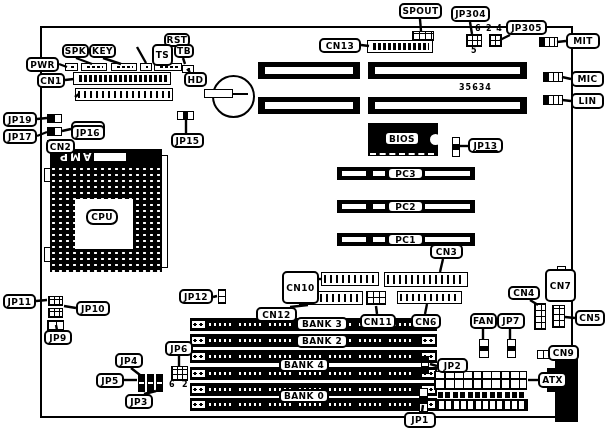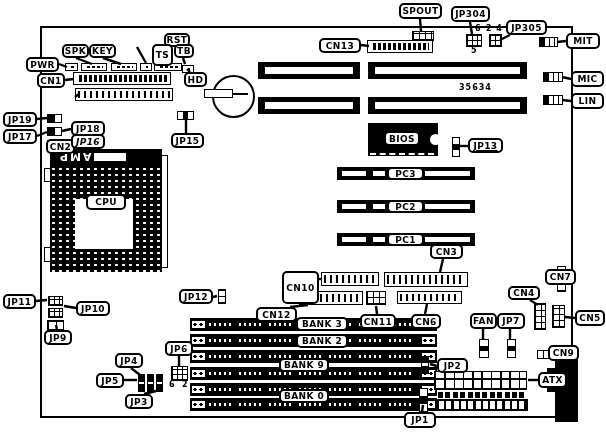--- a/index.html
+++ b/index.html
@@ -266,53 +266,53 @@
       <div class="callout" style="left: 89px; top: 44px; width: 27px; height: 14px;">KEY</div>
       <div class="callout" style="left: 124px; top: 33px; width: 26px; height: 14px; margin-left: 40px;">RST</div>
       <div class="callout" style="left: 152px; top: 44px; width: 21px; height: 22px;">TS</div>
       <div class="callout" style="left: 174px; top: 44px; width: 20px; height: 14px;">TB</div>
       <div class="callout" style="left: 184px; top: 72px; width: 23px; height: 15px;">HD</div>
       <div class="callout" style="left: 37px; top: 73px; width: 28px; height: 15px;">CN1</div>
       <div class="callout" style="left: 46px; top: 95px; width: 29px; height: 15px; margin-top: 44px;">CN2</div>
       <div class="callout" style="left: 3px; top: 112px; width: 34px; height: 15px;">JP19</div>
       <div class="callout" style="left: 71px; top: 121px; width: 34px; height: 15px;">JP18</div>
       <div class="callout" style="left: 3px; top: 129px; width: 34px; height: 15px;">JP17</div>
-      <div class="callout" style="left: 71px; top: 134px; width: 34px; height: 15px; font-style: italic;">JP16</div>
+      <div class="callout" style="left: 71px; top: 125px; width: 34px; height: 15px;">JP16</div>
       <div class="callout" style="left: 171px; top: 133px; width: 33px; height: 15px;">JP15</div>
       <div class="callout" style="left: 468px; top: 138px; width: 35px; height: 15px; text-decoration: underline;">JP13</div>
       <div class="callout" style="left: 384px; top: 131px; width: 36px; height: 15px;">BIOS</div>
       <div class="callout" style="left: 387px; top: 167px; width: 37px; height: 13px;">PC3</div>
       <div class="callout" style="left: 387px; top: 200px; width: 37px; height: 13px;">PC2</div>
       <div class="callout" style="left: 387px; top: 233px; width: 37px; height: 13px;">PC1</div>
       <div class="callout" style="left: 430px; top: 244px; width: 33px; height: 15px;">CN3</div>
-      <div class="callout" style="left: 86px; top: 194px; width: 40px; height: 16px;">CPU</div>
+      <div class="callout" style="left: 86px; top: 209px; width: 32px; height: 16px; border-radius: 7px;">CPU</div>
       <div class="callout" style="left: 282px; top: 271px; width: 37px; height: 33px;">CN10</div>
       <div class="callout" style="left: 179px; top: 289px; width: 34px; height: 15px;">JP12</div>
       <div class="callout" style="left: 256px; top: 307px; width: 41px; height: 15px;">CN12</div>
       <div class="callout" style="left: 360px; top: 314px; width: 36px; height: 15px;">CN11</div>
       <div class="callout" style="left: 411px; top: 314px; width: 30px; height: 15px;">CN6</div>
-      <div class="callout" style="left: 545px; top: 269px; width: 31px; height: 16px;">CN7</div>
+      <div class="callout" style="left: 545px; top: 269px; width: 31px; height: 33px;">CN7</div>
       <div class="callout" style="left: 508px; top: 286px; width: 32px; height: 14px;">CN4</div>
       <div class="callout" style="left: 575px; top: 310px; width: 30px; height: 16px;">CN5</div>
       <div class="callout" style="left: 470px; top: 313px; width: 27px; height: 16px;">FAN</div>
       <div class="callout" style="left: 497px; top: 313px; width: 28px; height: 16px;">JP7</div>
       <div class="callout" style="left: 548px; top: 345px; width: 31px; height: 16px;">CN9</div>
       <div class="callout" style="left: 437px; top: 358px; width: 31px; height: 15px;">JP2</div>
       <div class="callout" style="left: 538px; top: 372px; width: 29px; height: 16px;">ATX</div>
       <div class="callout" style="left: 404px; top: 412px; width: 32px; height: 16px;">JP1</div>
       <div class="callout" style="left: 3px; top: 294px; width: 33px; height: 15px;">JP11</div>
       <div class="callout" style="left: 76px; top: 301px; width: 34px; height: 15px;">JP10</div>
       <div class="callout" style="left: 44px; top: 330px; width: 28px; height: 15px;">JP9</div>
       <div class="callout" style="left: 115px; top: 353px; width: 28px; height: 15px;">JP4</div>
       <div class="callout" style="left: 96px; top: 373px; width: 28px; height: 15px;">JP5</div>
       <div class="callout" style="left: 125px; top: 394px; width: 28px; height: 15px;">JP3</div>
       <div class="callout" style="left: 165px; top: 341px; width: 28px; height: 15px;">JP6</div>
       <div class="callout" style="left: 296px; top: 317px; width: 52px; height: 14px;">BANK 3</div>
       <div class="callout" style="left: 296px; top: 334px; width: 52px; height: 14px;">BANK 2</div>
-      <div class="callout" style="left: 279px; top: 358px; width: 50px; height: 14px;">BANK 9</div>
+      <div class="callout" style="left: 279px; top: 358px; width: 50px; height: 14px;">BANK 4</div>
       <div class="callout" style="left: 279px; top: 389px; width: 50px; height: 14px;">BANK 0</div>
       <div class="ann" style="left: 475px; top: 24px;">6</div>
       <div class="ann" style="left: 471px; top: 46px;">5</div>
       <div class="ann" style="left: 486px; top: 24px;">2 4</div>
       <div class="ann" style="left: 169px; top: 380px;">6</div>
       <div class="ann" style="left: 182px; top: 380px;">2</div>
       <div class="ann" style="left: 459px; top: 83px;">35634</div>
     </div>
 
 </div>

